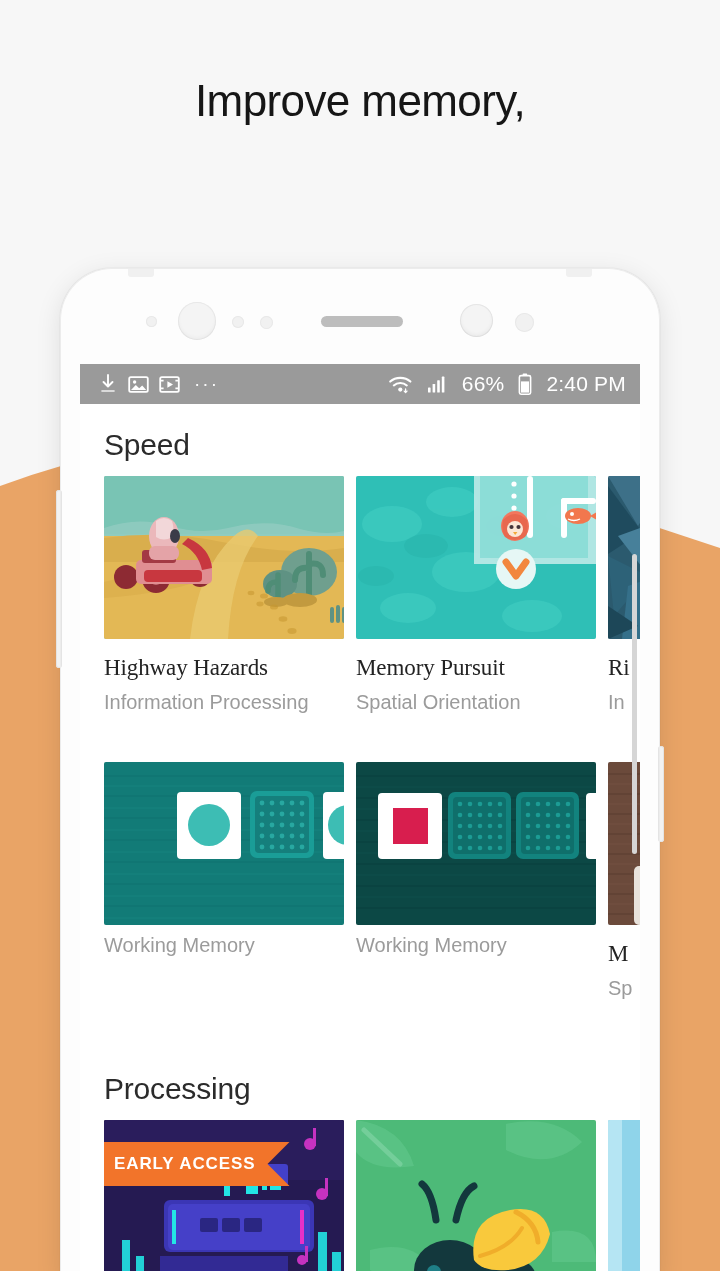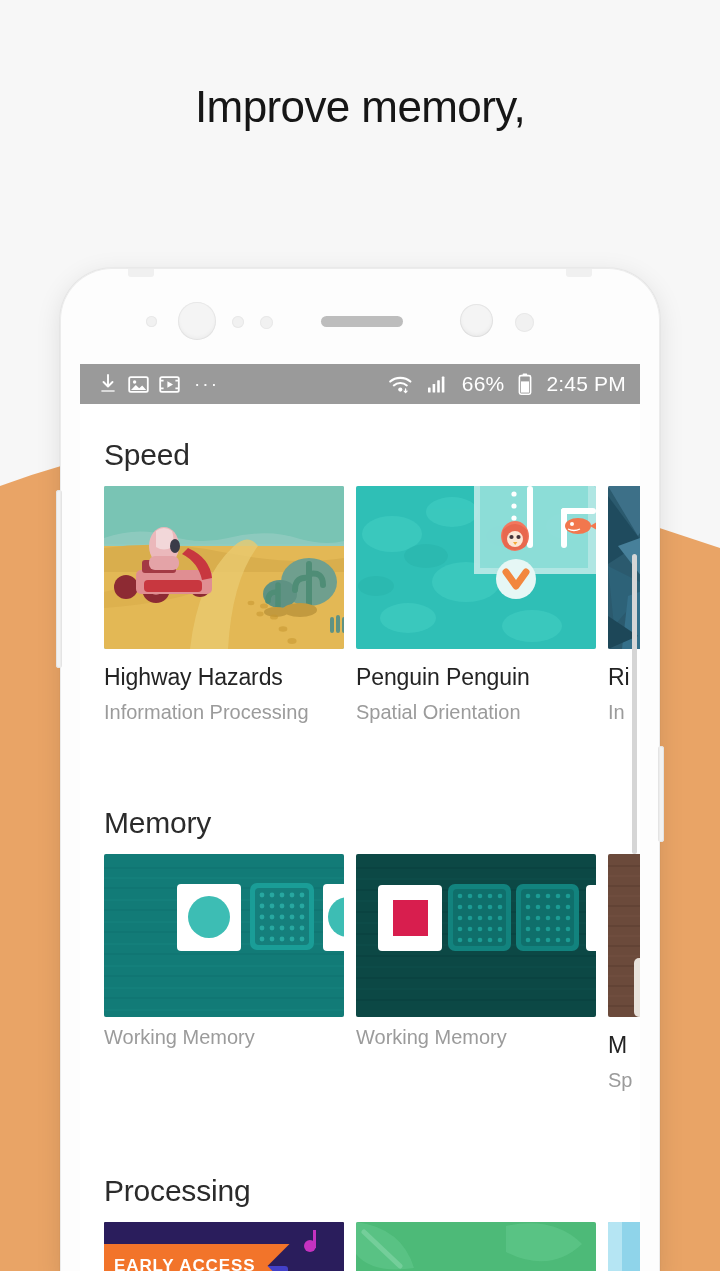--- a/index.html
+++ b/index.html
@@ -5,21 +5,21 @@
   * { margin:0; padding:0; box-sizing:border-box; }
   html,body { width:720px; height:1271px; overflow:hidden; }
   body {
     font-family:"Liberation Sans", sans-serif;
     background:#f7f7f7;
     position:relative;
   }
 
   
   .headline {
-    position:absolute; top:78px; left:0; width:720px;
+    position:absolute; top:72px; left:0; width:720px;
     text-align:center;
     font-size:44px; line-height:1.32;
     color:#161616; font-weight:400;
     letter-spacing:-0.6px;
   }
   .headline .l2 { display:block; }
 
   
   .bg-wave {
     position:absolute; left:0; top:430px; width:720px; height:841px;
@@ -86,33 +86,34 @@
   .sb-right { display:flex; align-items:center; gap:14px; }
   .sb-right .txt { font-size:21px; letter-spacing:.2px; }
   .sb-ico { display:inline-flex; align-items:center; }
   .sb-dots { letter-spacing:2px; font-size:19px; opacity:.95; padding-left:4px;}
 
   
   .content { position:relative; height:874px; background:#fff; }
 
   .section-title {
     font-size:30px; color:#2b2b2b; font-weight:400;
-    padding:34px 0 14px 24px; letter-spacing:-0.2px;
+    padding:24px 0 14px 24px; letter-spacing:-0.2px;
   }
   .row { display:flex; gap:12px; padding-left:24px; }
   .card { width:240px; flex:0 0 auto; }
   .card.partial { width:240px; }
   .thumb {
     width:240px; height:163px; border-radius:2px; overflow:hidden;
     position:relative; background:#ddd;
   }
   .thumb svg { display:block; }
   .card-title {
     font-size:23px; color:#232323; margin-top:14px; line-height:1.28;
     letter-spacing:-0.1px;
+    font-family:Liberation Serif, serif;
   }
   .card-sub {
     font-size:20px; color:#9b9b9b; margin-top:8px; line-height:1.28;
   }
 
   
   .ribbon {
     position:absolute; left:-12px; top:22px;
     height:44px; padding:0 34px 0 22px;
     background:#f2742a; color:#fff;
@@ -203,21 +204,21 @@
           </svg>
         </span>
         <span class="txt">66%</span>
         <span class="sb-ico">
           <svg width="14" height="22" viewBox="0 0 14 22">
             <rect x="4.6" y="0.6" width="4.6" height="2.2" rx="0.8" fill="#fff"></rect>
             <rect x="1.4" y="2.6" width="11.2" height="18.6" rx="1.6" fill="none" stroke="#fff" stroke-width="1.6"></rect>
             <rect x="3" y="8.4" width="8" height="11.2" fill="#fff"></rect>
           </svg>
         </span>
-        <span class="txt">2:45 PM</span>
+        <span class="txt">2:40 PM</span>
       </div>
     </div>
 
     <div class="content">
       <div class="scrollbar"></div>
 
       <div class="section-title">Speed</div>
       <div class="row">
 
         <div class="card">
@@ -306,21 +307,21 @@
 
               <ellipse cx="222" cy="40" rx="13" ry="8" fill="#f2774e"></ellipse>
               <path d="M234 40 l10 -6 v12z" fill="#f2774e"></path>
               <circle cx="216" cy="38" r="2" fill="#fff"></circle>
               <path d="M212 43 q6 3 12 0" stroke="#fff" stroke-width="1.3" fill="none"></path>
 
               <circle cx="160" cy="93" r="20" fill="#e6f7f5"></circle>
               <path d="M150 86 L160 100 L170 86" stroke="#f2873e" stroke-width="7" fill="none" stroke-linecap="round" stroke-linejoin="round"></path>
             </svg>
           </div>
-          <div class="card-title">Penguin Penguin</div>
+          <div class="card-title">Memory Pursuit</div>
           <div class="card-sub">Spatial Orientation</div>
         </div>
 
         <div class="card partial">
           <div class="thumb">
             <svg width="240" height="163" viewBox="0 0 240 163">
               <rect width="240" height="163" fill="#2b5a6e"></rect>
               <path d="M0 0 L60 0 L30 50 Z" fill="#3d7088"></path>
               <path d="M0 10 L34 56 L0 78 Z" fill="#1f4b5e"></path>
               <path d="M10 60 L54 44 L44 104 Z" fill="#47809a"></path>
@@ -330,21 +331,20 @@
               <path d="M40 0 L64 30 L44 52 Z" fill="#8fc3d4" opacity=".6"></path>
             </svg>
           </div>
           <div class="card-title">Ri</div>
           <div class="card-sub">In</div>
         </div>
       </div>
 
       <div class="spacer-lg"></div>
 
-      <div class="section-title">Memory</div>
       <div class="row">
 
         <div class="card">
           <div class="thumb">
             <svg width="240" height="163" viewBox="0 0 240 163">
               <rect width="240" height="163" fill="#127b77"></rect>
               <g stroke="#0e6b68" stroke-width="1.2" opacity=".55">
                 <path d="M0 14 H240 M0 34 H240 M0 56 H240 M0 78 H240 M0 100 H240 M0 122 H240 M0 144 H240"></path>
               </g>
               <g stroke="#1a8a85" stroke-width="1" opacity=".5">

